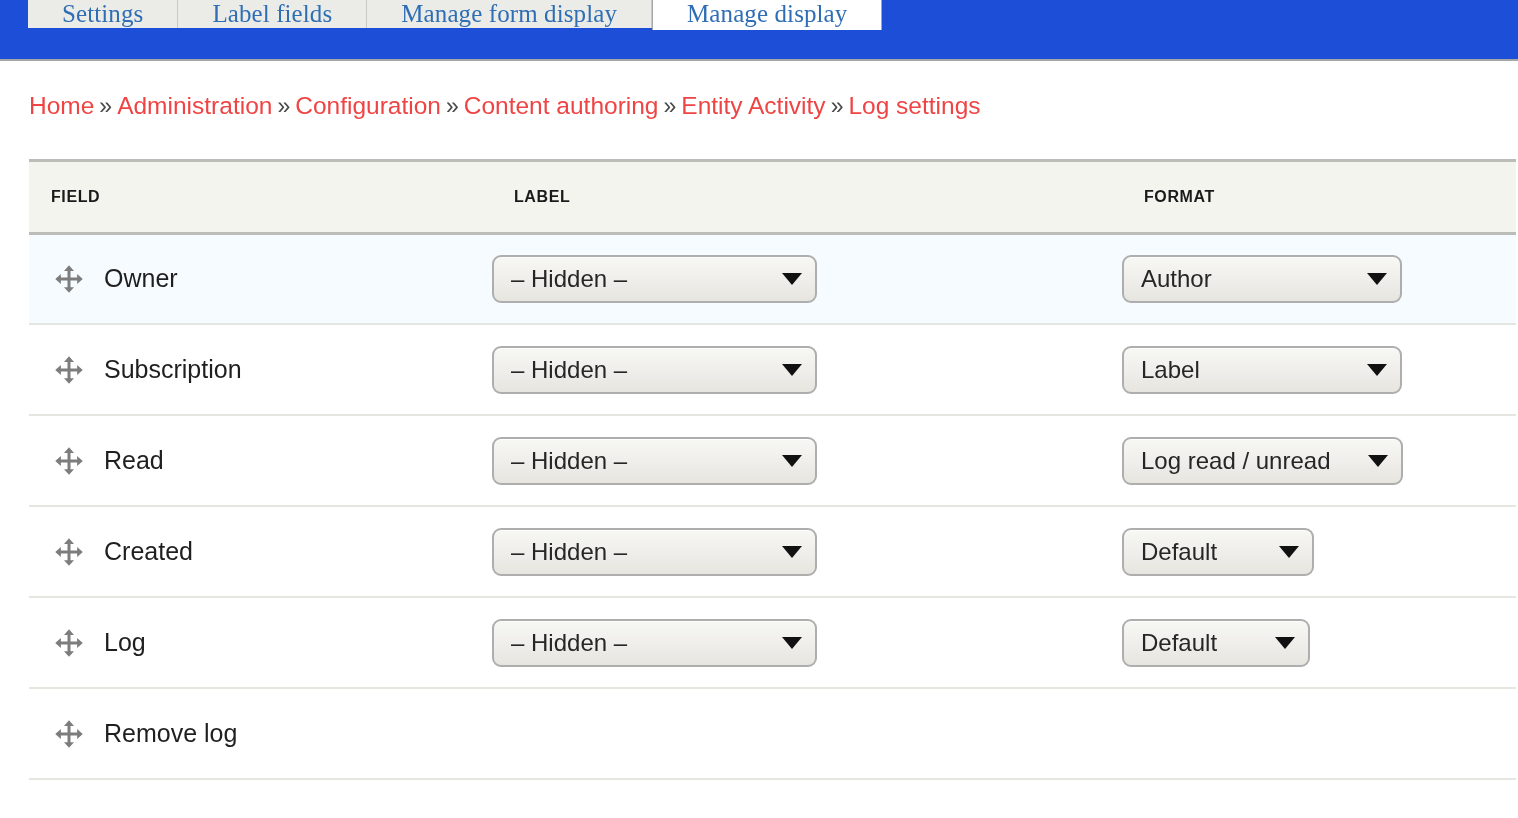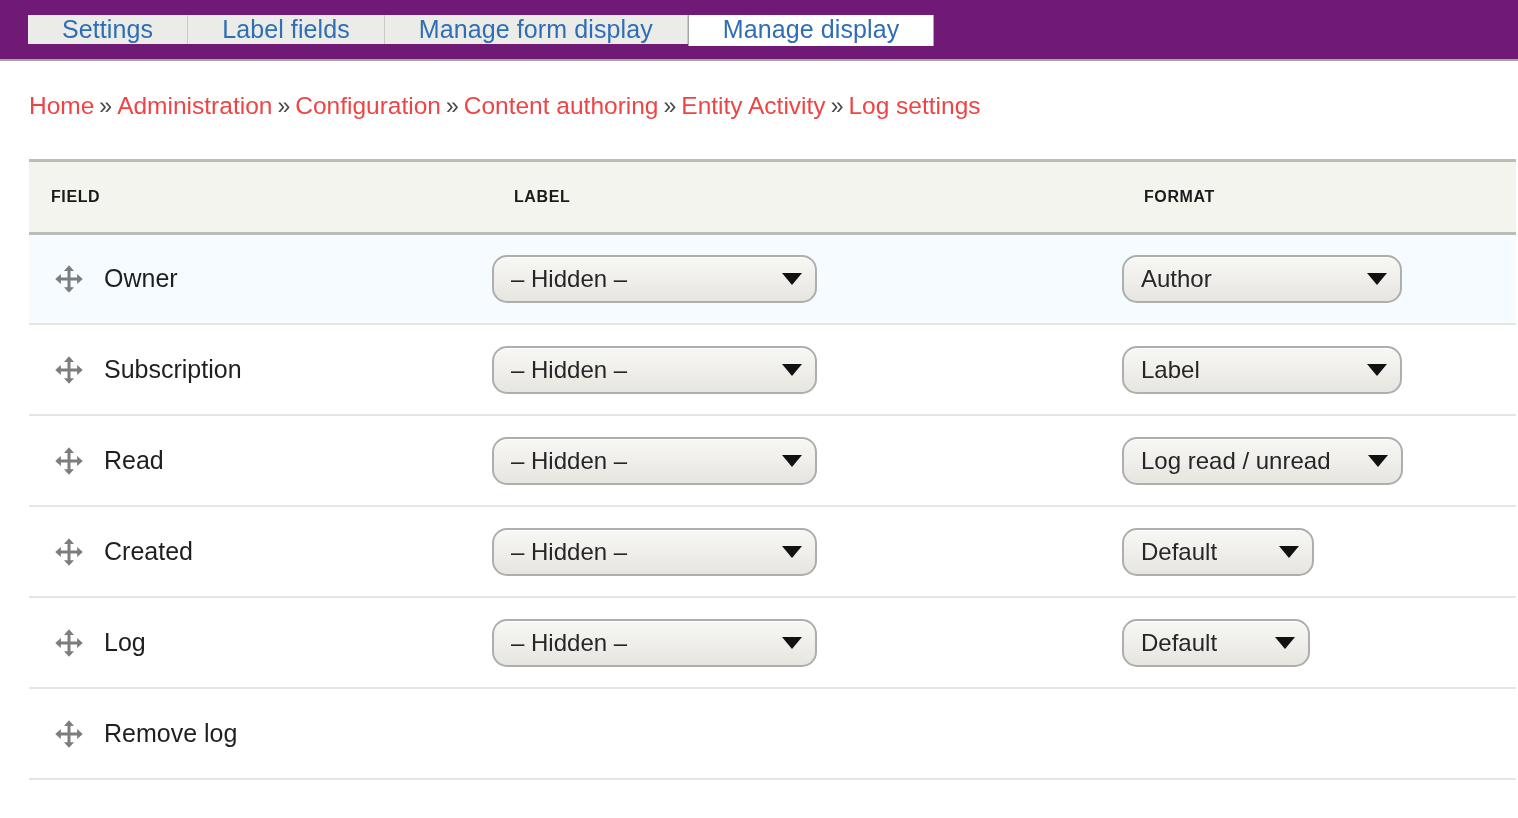--- a/index.html
+++ b/index.html
@@ -10,24 +10,25 @@
     height: 818px;
     background: #ffffff;
     font-family: "Liberation Sans", sans-serif;
     overflow: hidden;
   }
 
   
   .tabbar {
     position: relative;
     height: 61px;
-    background: #701a75;
+    background: #1d4ed8;
     border-bottom: 2px solid #a6a6a6;
     display: flex;
-    align-items: center;
+    align-items: flex-start;
+    font-family: Liberation Serif, serif;
   }
   .tab-gutter {
     width: 28px;
     background: #dcddd6;
     border-right: 1px solid #c5c6c0;
   }
   .tab {
     display: flex;
     align-items: center;
     justify-content: center;
@@ -126,21 +127,21 @@
   }
 
   
   .sel {
     display: inline-flex;
     align-items: center;
     justify-content: space-between;
     height: 48px;
     padding: 0 13px 0 17px;
     border: 2px solid #aeaeae;
-    border-radius: 15px;
+    border-radius: 9px;
     background: linear-gradient(to bottom, #f7f7f4 0%, #efeeea 52%, #e6e5e0 100%);
     box-shadow: 0 1px 0 rgba(255,255,255,0.85) inset;
     font-size: 24px;
     color: #262626;
     cursor: pointer;
     white-space: nowrap;
   }
   .sel .caret {
     width: 0; height: 0;
     border-left: 10px solid transparent;

